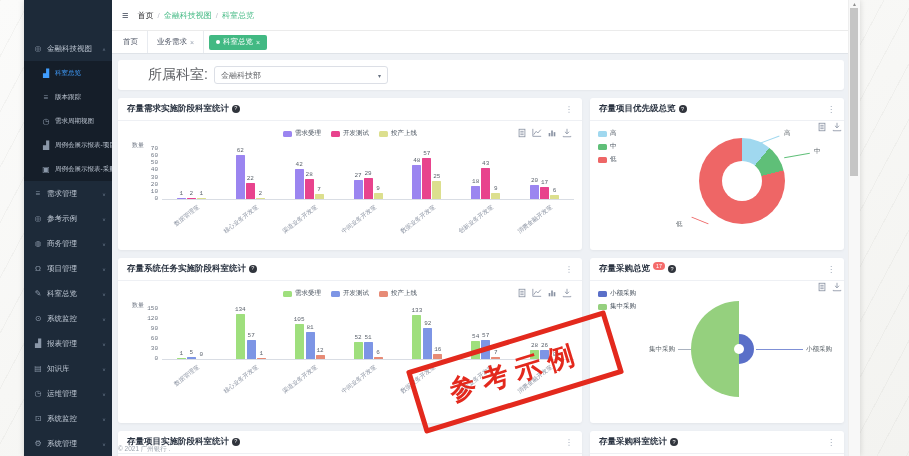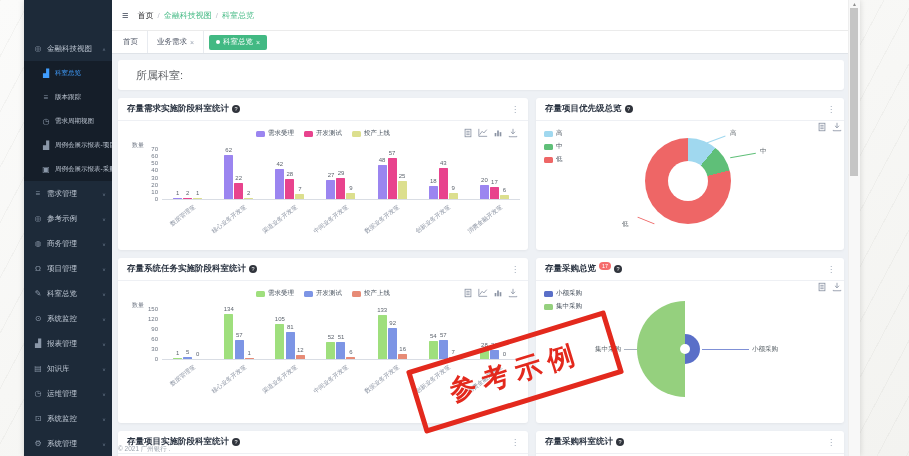--- a/index.html
+++ b/index.html
@@ -35,26 +35,26 @@
   
   .tabbar{height:22px;background:#fff;border-bottom:1px solid #dfe3e8;display:flex;align-items:center;padding-left:2px;flex:none;}
   .tab{height:100%;display:flex;align-items:center;padding:0 9px;font-size:7.5px;color:#495060;border-right:1px solid #e8ebf0;cursor:pointer;gap:3px;}
   .tab .x{color:#9aa3b2;font-size:7px;}
   .tab.active{background:#42b983;color:#fff;height:15px;border-radius:2px;margin:0 5px;padding:0 7px;border:none;}
   .tab.active .x{color:#eafff4;}
   .tab .dot{width:4px;height:4px;border-radius:50%;background:#fff;}
   
   .content{flex:1;position:relative;padding:6px 16px 0 6px;box-sizing:border-box;overflow:hidden;background:#eef1f5;}
   .filter-card{background:#fff;border-radius:3px;height:30px;display:flex;align-items:center;padding:0 10px;margin-bottom:8px;box-shadow:0 1px 2px rgba(0,0,0,.04);}
-  .filter-label{font-size:11px;color:#606266;margin:0 6px 0 8px;}
+  .filter-label{font-size:14px;color:#606266;margin:0 6px 0 20px;}
   .select{width:160px;height:16px;border:1px solid #dcdfe6;border-radius:3px;background:#fff;display:flex;align-items:center;padding:0 6px;font-size:8px;color:#606266;cursor:pointer;}
   .select .caret{margin-left:auto;}
   .row{display:flex;gap:8px;margin-bottom:8px;}
   .card{background:#fff;border-radius:3px;box-shadow:0 1px 3px rgba(0,0,0,.05);box-sizing:border-box;}
-  .card.wide{width:410px;flex:none;}
+  .card.wide{width:464px;flex:none;font-family:Liberation Mono, monospace;}
   .card.narrow{flex:1;}
   .card-head{height:22px;display:flex;align-items:center;padding:0 9px;border-bottom:1px solid #eef0f4;}
   .card-title{font-size:8.5px;font-weight:bold;color:#2b3442;}
   .pill{background:#f56c6c;color:#fff;font-size:5.5px;line-height:8px;padding:0 3px;border-radius:5px;margin-left:3px;transform:translateY(-3px);}
   .help{width:8px;height:8px;border-radius:50%;background:#30343c;color:#fff;font-size:5.5px;line-height:8px;text-align:center;margin-left:3px;}
   .dots{margin-left:auto;color:#98a3b3;font-size:8px;letter-spacing:0;cursor:pointer;}
   .card-body{position:relative;padding:6px 8px 2px;}
   
   .bar-head{position:relative;height:13px;display:flex;align-items:center;justify-content:center;}
   .legend{display:flex;gap:10px;align-items:center;}
@@ -210,20 +210,24 @@
         <div class="tab active">
           <span class="dot"></span>
           <span>科室总览</span>
           <span class="x">×</span>
         </div>
       </div>
 
     <div class="content">
       <div class="filter-card">
         <span class="filter-label">所属科室:</span>
+        <div class="select">
+          <span>金融科技部</span>
+          <span class="caret">▾</span>
+        </div>
       </div>
       <div id="rows">
           <div class="row">
             <div class="card wide">
               <div class="card-head">
                 <span class="card-title">存量需求实施阶段科室统计</span>
                 <span class="help">?</span>
                 <span class="dots">⋮</span>
               </div>
               <div class="card-body">

